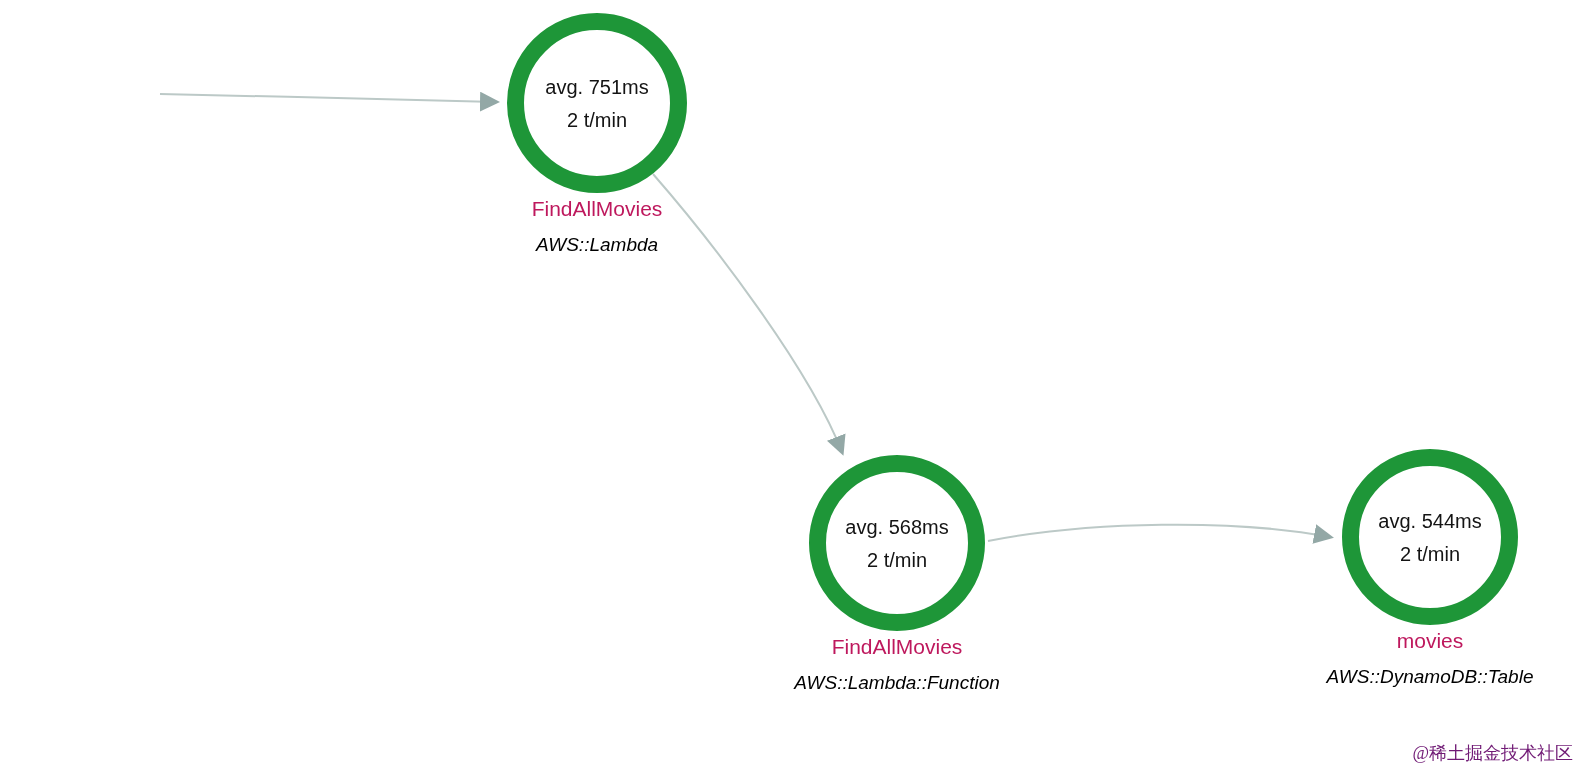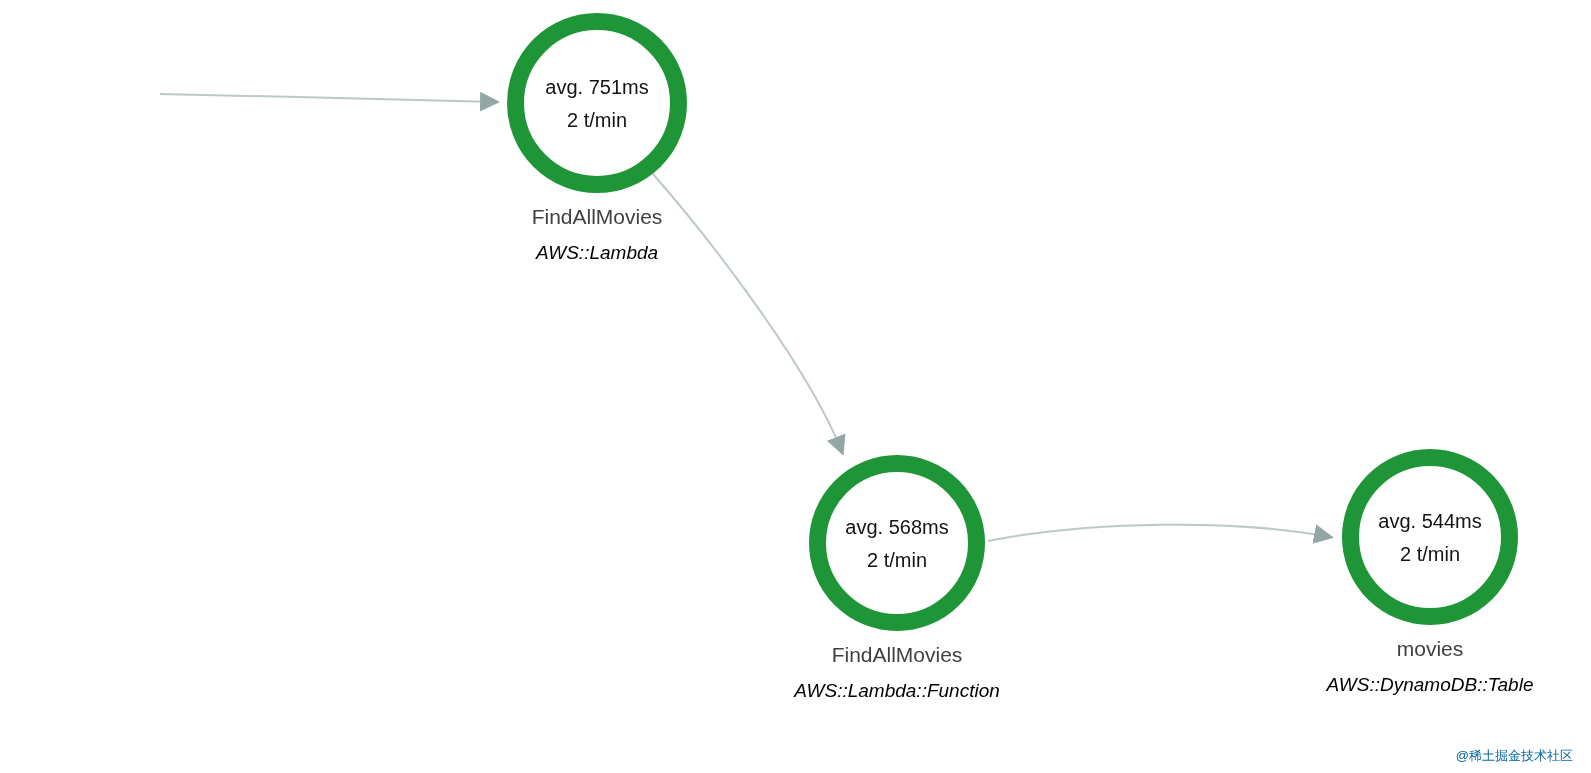--- a/index.html
+++ b/index.html
@@ -51,38 +51,39 @@
   .ring-lg { width: 180px; height: 180px; }
   .ring-md { width: 176px; height: 176px; }
   .metric {
     font-size: 20px;
     color: #141414;
     line-height: 1.3;
     text-align: center;
     white-space: nowrap;
   }
   .node-label {
-    margin-top: 12px;
+    margin-top: 4px;
     font-size: 21px;
-    color: #404040;
+    color: #be185d;
     white-space: nowrap;
   }
   .node-type {
     margin-top: 13px;
     font-size: 19px;
     font-style: italic;
     color: #000000;
     white-space: nowrap;
   }
   .watermark {
     position: absolute;
     right: 18px;
     bottom: 8px;
-    font-size: 13px;
-    color: #0369a1;
+    font-size: 18px;
+    color: #701a75;
+    font-family: Liberation Serif, serif;
   }
 </style>
 </head>
 <body>
 
 <div class="canvas">
 
   <svg class="edges" viewBox="0 0 1591 773">
     <defs>
       <marker id="arrow" viewBox="0 0 10 10" refX="8" refY="5" markerWidth="10" markerHeight="10" orient="auto-start-reverse">

